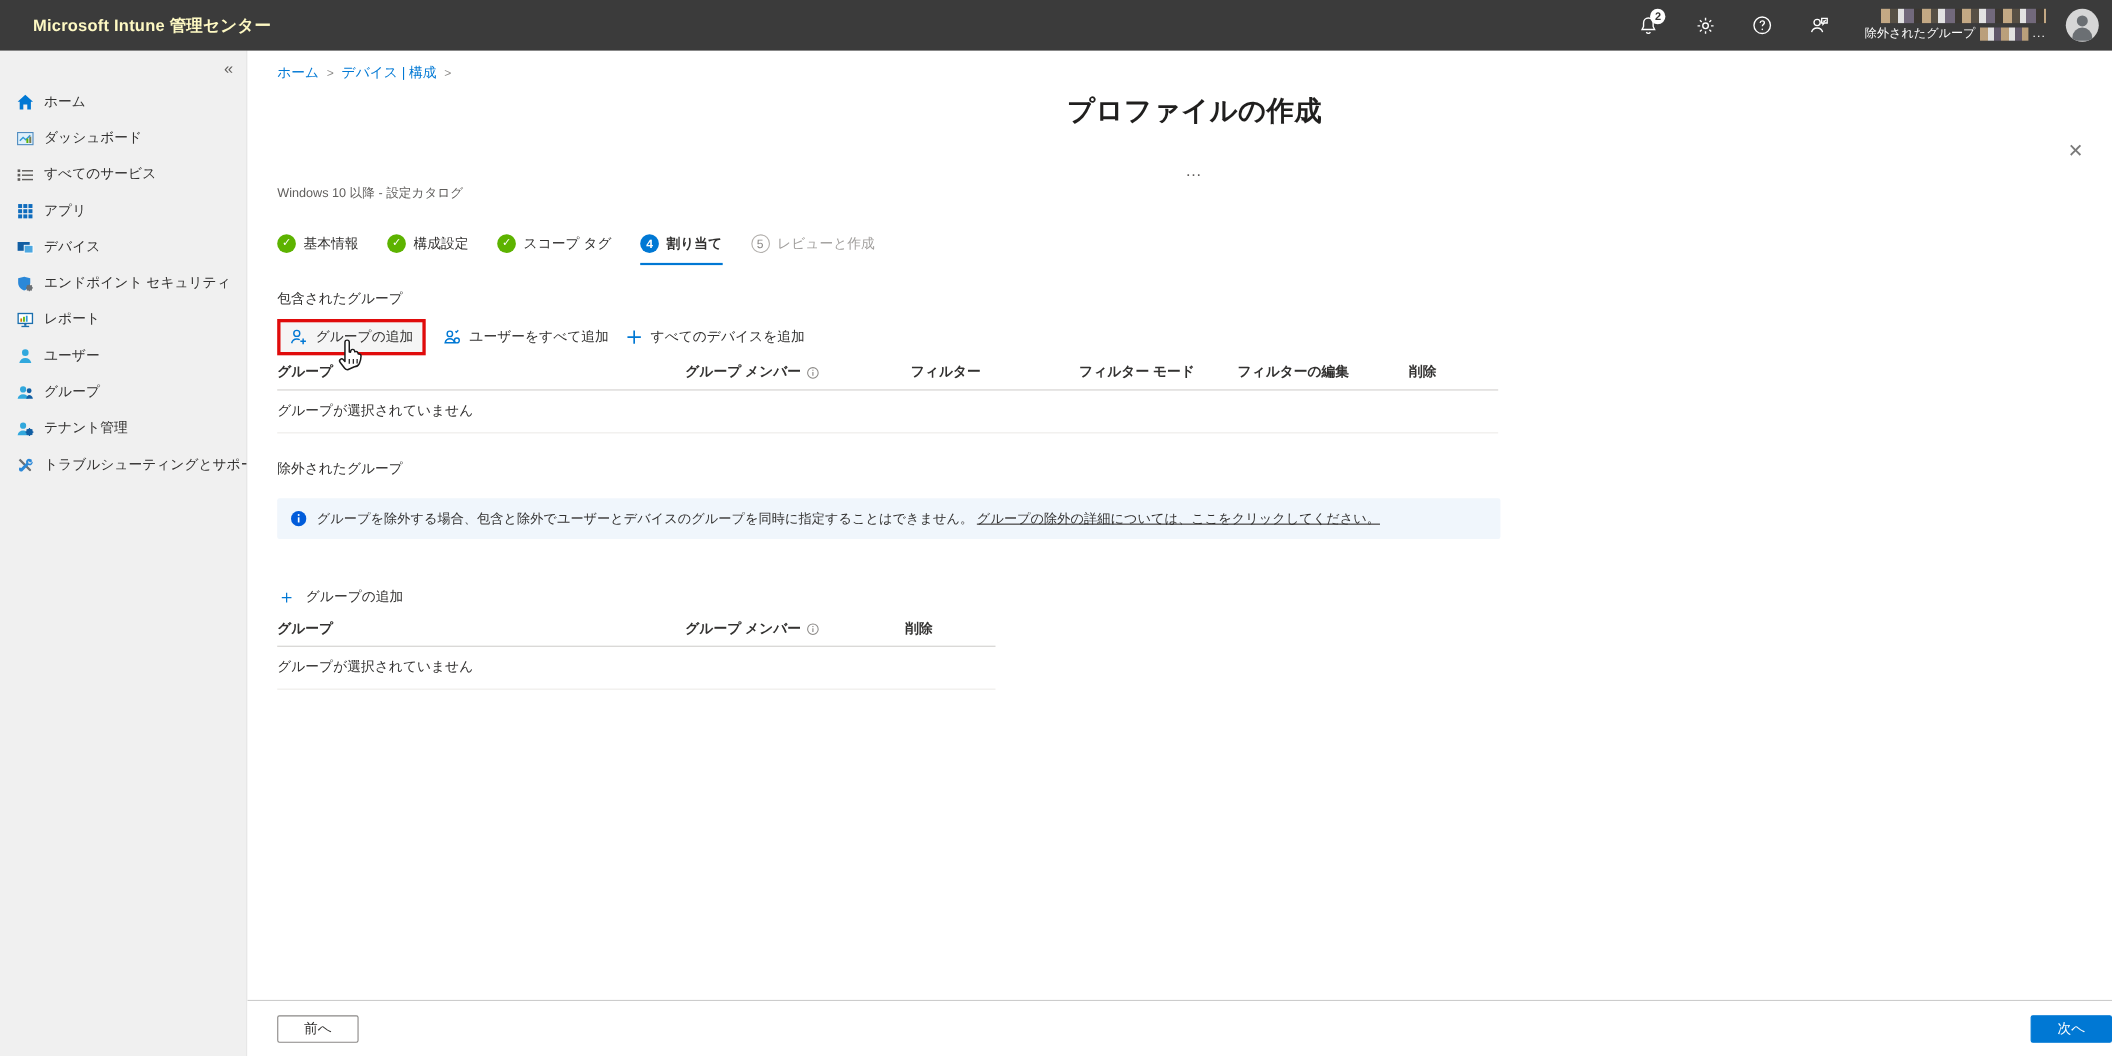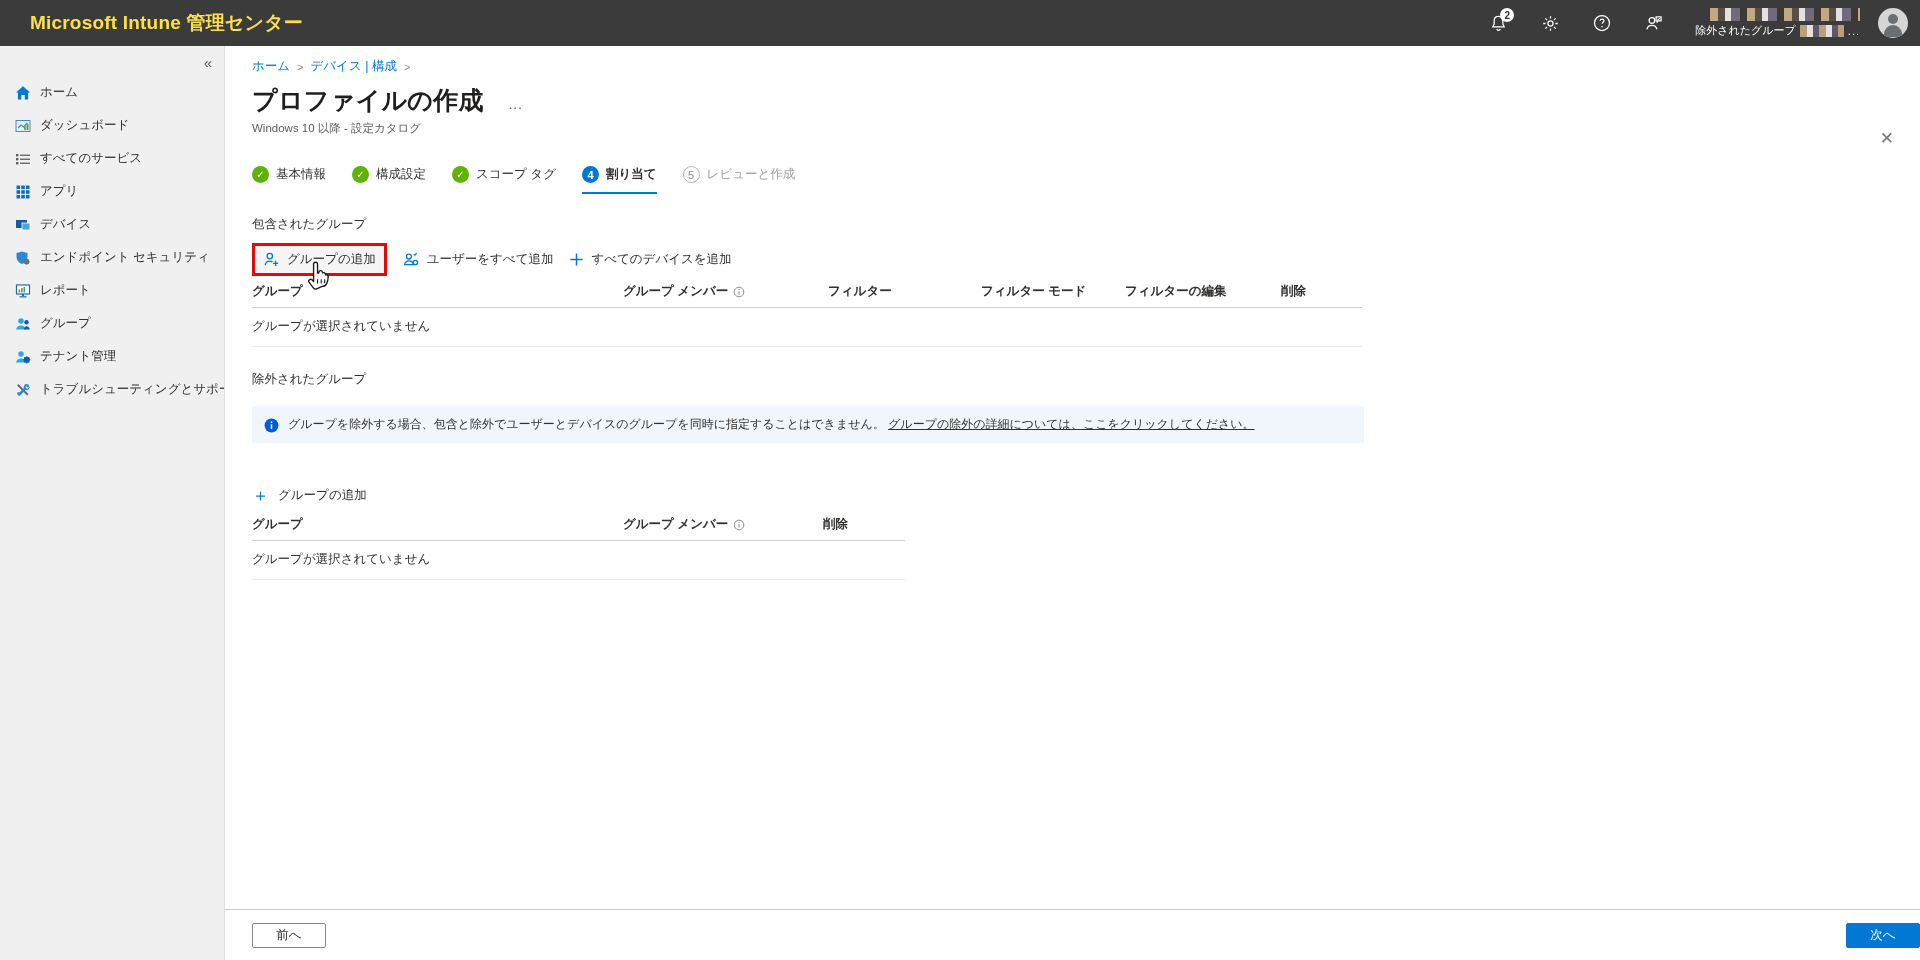--- a/index.html
+++ b/index.html
@@ -1,21 +1,21 @@
 <!DOCTYPE html>
 <html><head>
 <meta charset="utf-8">
 <style>
   * { margin:0; padding:0; box-sizing:border-box; }
   html,body { width:1920px; height:960px; overflow:hidden; }
   body { font-family:"Liberation Sans","DejaVu Sans",sans-serif; background:#fff; color:#323130; }
 
   
   .topbar { position:absolute; left:0; top:0; width:1920px; height:46px; background:#3b3b3b; display:flex; align-items:center; justify-content:space-between; padding:0 12px 0 30px; z-index:30; }
-  .topbar-title { color:#fde047; font-weight:bold; font-size:19px; letter-spacing:.2px; }
+  .topbar-title { color:#fef9c3; font-weight:bold; font-size:15px; letter-spacing:.2px; }
   .topbar-right { display:flex; align-items:center; gap:18px; }
   .tb-icon { width:34px; height:34px; display:flex; align-items:center; justify-content:center; position:relative; cursor:pointer; }
   .tb-icon svg { display:block; }
   .badge { position:absolute; top:2px; right:1px; min-width:14px; height:14px; border-radius:7px; background:#fff; color:#323130; font-size:10px; font-weight:bold; display:flex; align-items:center; justify-content:center; padding:0 2px; }
   .tenant { display:flex; flex-direction:column; align-items:flex-end; justify-content:center; gap:2px; margin-left:6px; cursor:pointer; }
   .mosaic { height:13px; width:150px;
      background:
        repeating-linear-gradient(90deg, rgba(210,180,140,.9) 0 8px, rgba(90,82,70,.9) 8px 15px, rgba(255,255,255,.85) 15px 21px, rgba(120,110,130,.9) 21px 30px, rgba(60,56,50,.9) 30px 37px);
   }
   .tenant-line2 { display:flex; align-items:center; gap:4px; }
@@ -33,21 +33,21 @@
   .collapse { position:absolute; top:6px; right:8px; color:#605e5c; font-size:15px; cursor:pointer; padding:2px 4px; }
   .nav-list { list-style:none; margin-top:30px; }
   .nav-item { display:flex; align-items:center; gap:9px; height:33px; padding:0 10px 0 15px; font-size:12.5px; color:#323130; cursor:pointer; white-space:nowrap; overflow:hidden; }
   .nav-item svg { flex:none; display:block; }
 
   
   .content { position:absolute; left:225px; top:46px; width:1695px; height:914px; background:#fff; padding:12px 0 0 27px; }
   .breadcrumb { font-size:12.5px; color:#605e5c; display:flex; gap:7px; align-items:center; }
   .crumb { color:#0078d4; cursor:pointer; }
   .crumb-sep { color:#8a8886; font-size:11px; }
-  .title-row { margin-top:9px; display:flex; align-items:center; gap:24px; }
+  .title-row { margin-top:9px; display:flex; align-items:center; gap:24px;flex-direction:column; }
   .page-title { font-size:25px; font-weight:bold; color:#201f1e; letter-spacing:.3px; }
   .title-dots { color:#605e5c; font-size:15px; letter-spacing:2px; cursor:pointer; padding-top:6px; }
   .close-x { position:absolute; top:82px; right:26px; color:#7a7a7a; font-size:17px; cursor:pointer; }
   .subtitle { margin-top:4px; font-size:11.5px; color:#605e5c; }
 
   
   .steps { margin-top:30px; display:flex; gap:26px; align-items:flex-end; }
   .step { display:flex; align-items:center; gap:7px; padding-bottom:9px; border-bottom:2px solid transparent; cursor:pointer; }
   .step-circle { width:17px; height:17px; border-radius:50%; font-size:11px; display:flex; align-items:center; justify-content:center; flex:none; }
   .step.done .step-circle { background:#5db300; color:#fff; font-size:10px; }
@@ -74,21 +74,21 @@
   .tbl-head { display:flex; border-bottom:1px solid #d2d0ce; padding-bottom:7px; }
   .tbl-head .cell { font-size:12.5px; font-weight:bold; color:#323130; display:flex; align-items:center; gap:5px; }
   .t1 { width:1110px; }
   .t1 .c1 { width:371px; } .t1 .c2 { width:205px; } .t1 .c3 { width:153px; }
   .t1 .c4 { width:144px; } .t1 .c5 { width:156px; } .t1 .c6 { width:78px; }
   .t2 { width:653px; }
   .t2 .c1 { width:371px; } .t2 .c2 { width:200px; } .t2 .c3 { width:82px; }
   .tbl-empty { font-size:12.5px; color:#323130; padding:10px 0 11px 0; border-bottom:1px solid #edebe9; }
 
   
-  .banner { margin-top:18px; width:1112px; background:#f0f6fc; border-radius:2px; display:flex; align-items:flex-end; gap:9px; padding:10px 12px; }
+  .banner { margin-top:18px; width:1112px; background:#f0f6fc; border-radius:2px; display:flex; align-items:center; gap:9px; padding:10px 12px; }
   .banner-text { font-size:12px; color:#323130; }
   .banner-link { color:#323130; text-decoration:underline; cursor:pointer; }
 
   
   .add-link { margin-top:40px; display:flex; align-items:center; gap:9px; font-size:12.5px; color:#323130; cursor:pointer; width:fit-content; padding:4px 0; }
   .plus-glyph { color:#0078d4; font-size:17px; line-height:1; font-weight:400; }
 
   
   .footer { position:absolute; left:0; bottom:0; width:1695px; height:51px; border-top:1px solid #cccccc; background:#fff; display:flex; align-items:center; padding-left:27px; gap:16px;justify-content:space-between; }
   .btn { font-size:12.5px; height:25px; min-width:74px; display:flex; align-items:center; justify-content:center; border-radius:2px; cursor:pointer; padding:0 20px; }
@@ -208,20 +208,27 @@
         <rect x="3.5" y="6.5" width="1.6" height="3" fill="#d47800"></rect>
         <rect x="6" y="5" width="1.6" height="4.5" fill="#5db300"></rect>
         <rect x="8.5" y="4" width="1.6" height="5.5" fill="#2f9ad6"></rect>
         <rect x="7" y="11" width="2" height="2.2" fill="#1b6fae"></rect>
         <rect x="4.5" y="13.2" width="7" height="1.2" fill="#1b6fae"></rect>
       </svg>
       <span>レポート</span>
     </li>
     <li class="nav-item">
       <svg width="16" height="16" viewBox="0 0 16 16">
+        <circle cx="8" cy="4.6" r="3" fill="#31a8dd"></circle>
+        <path d="M2.5 14c.6-3 2.8-4.6 5.5-4.6s4.9 1.6 5.5 4.6z" fill="#31a8dd"></path>
+      </svg>
+      <span>ユーザー</span>
+    </li>
+    <li class="nav-item">
+      <svg width="16" height="16" viewBox="0 0 16 16">
         <circle cx="6" cy="5" r="2.8" fill="#31a8dd"></circle>
         <path d="M1 13.6c.5-2.8 2.5-4.2 5-4.2s4.5 1.4 5 4.2z" fill="#31a8dd"></path>
         <circle cx="11.5" cy="6.2" r="2.2" fill="#115ea3"></circle>
         <path d="M8.8 13.6c.4-2.2 1.6-3.4 2.7-3.4 1.6 0 3 1.1 3.4 3.4z" fill="#115ea3"></path>
       </svg>
       <span>グループ</span>
     </li>
     <li class="nav-item">
       <svg width="16" height="16" viewBox="0 0 16 16">
         <circle cx="6" cy="5" r="2.8" fill="#31a8dd"></circle>

